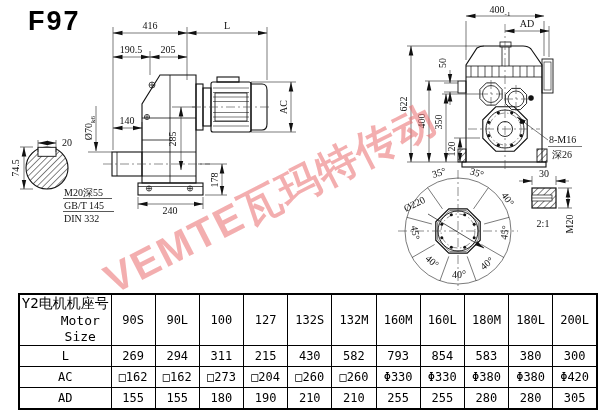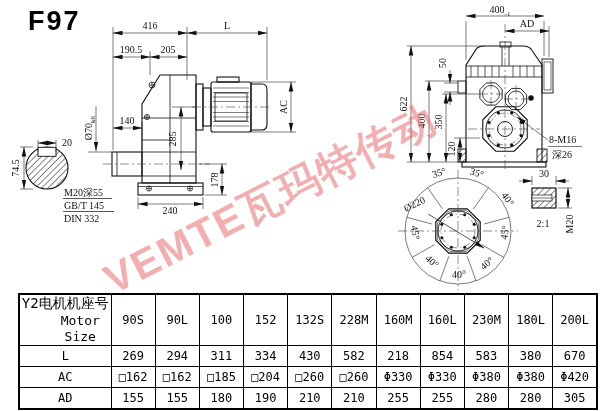--- a/index.html
+++ b/index.html
@@ -322,50 +322,50 @@
     </colgroup>
     <thead>
       <tr class="hdr">
         <th class="first">
           <div class="hdr-cn">Y2电机机座号</div>
           <div class="hdr-en">Motor Size</div>
         </th>
       <th>90S</th>
           <th>90L</th>
           <th>100</th>
-          <th>152</th>
+          <th>127</th>
           <th>132S</th>
-          <th>228M</th>
+          <th>132M</th>
           <th>160M</th>
           <th>160L</th>
-          <th>230M</th>
+          <th>180M</th>
           <th>180L</th>
           <th>200L</th>
         </tr>
     </thead>
     <tbody>
         <tr class="datarow">
           <td>L</td>
           <td>269</td>
           <td>294</td>
           <td>311</td>
-          <td>334</td>
+          <td>215</td>
           <td>430</td>
           <td>582</td>
-          <td>218</td>
+          <td>793</td>
           <td>854</td>
           <td>583</td>
           <td>380</td>
-          <td>670</td>
+          <td>300</td>
         </tr>
         <tr class="datarow">
           <td>AC</td>
           <td>□162</td>
           <td>□162</td>
-          <td>□185</td>
+          <td>□273</td>
           <td>□204</td>
           <td>□260</td>
           <td>□260</td>
           <td>Φ330</td>
           <td>Φ330</td>
           <td>Φ380</td>
           <td>Φ380</td>
           <td>Φ420</td>
         </tr>
         <tr class="datarow">

